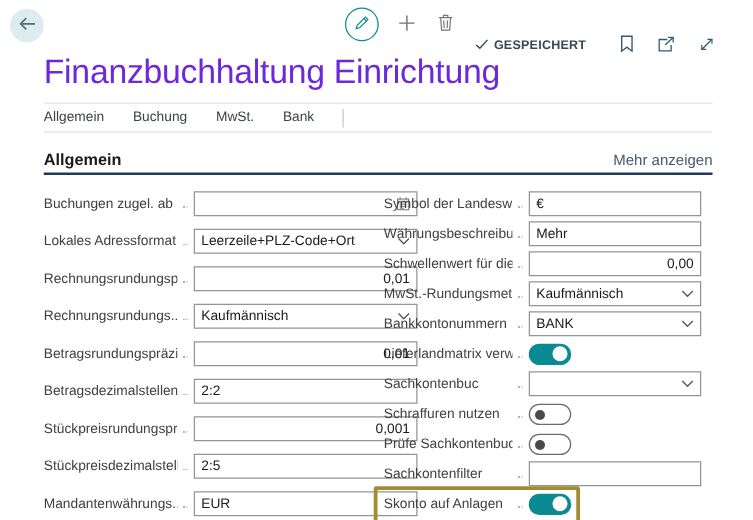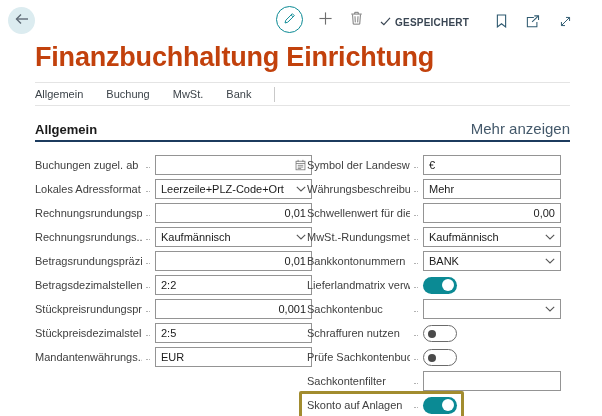--- a/index.html
+++ b/index.html
@@ -24,69 +24,69 @@
   .edit-circle {
     width:27px; height:27px; border-radius:50%; background:#fff;
     border:1.5px solid #0b8a94; cursor:pointer; padding:0;
     display:flex; align-items:center; justify-content:center;
   }
   .icon-btn {
     background:none; border:none; padding:2px; cursor:pointer;
     display:flex; align-items:center; justify-content:center;
   }
   .right-actions {
-    position:absolute; right:28px; top:12px;
+    position:absolute; right:28px; top:26px;
     display:flex; align-items:center; gap:15px;text-align:center;
   }
   .saved {
     display:flex; align-items:center; gap:4px;
     font-size:10px; font-weight:700; color:#3a4653; letter-spacing:.2px;
     margin-right:10px;
   }
   
   .page-title {
-    margin:1px 0 0 35px; font-size:27px; font-weight:700;
-    color:#c2410c; letter-spacing:-.2px; line-height:1.2;
+    margin:1px 0 0 35px; font-size:27px; font-weight:400;
+    color:#6d28d9; letter-spacing:-.2px; line-height:1.2;
   }
   
   .tabs {
     margin:9px 32px 0 35px; height:24px;
     border-top:1px solid #e4e4e4; border-bottom:1px solid #e4e4e4;
     display:flex; align-items:center; font-size:11px; color:#3c4349;
   }
   .tab { margin-right:23px; cursor:pointer; white-space:nowrap; }
   .tab-divider { width:1px; height:15px; background:#c9c9c9; margin-right:21px; }
   .more-options { cursor:pointer; white-space:nowrap; }
   
   .section-header {
     margin:14px 32px 0 35px; padding-bottom:3px;
     border-bottom:2px solid #1c3b5e;
     display:flex; justify-content:space-between; align-items:flex-end;
   }
   .section-title { font-size:13px; font-weight:700; color:#1a1a1a; }
-  .more-link { font-size:15px; color:#44596b; cursor:pointer;margin-left:20px; }
+  .more-link { font-size:12px; color:#44596b; cursor:pointer;margin-left:20px; }
   
   .form { display:flex; gap:10px; margin:13px 32px 0 35px; }
-  .col { display:flex; flex-direction:column; }
+  .col { display:flex; flex-direction:column;justify-content:space-between; }
   .col-left  { width:262px; }
   .col-right { width:246px; }
   .row { display:flex; align-items:center; height:20px; margin-bottom:4px; position:relative; }
   .field-label {
     font-size:11px; color:#404040; white-space:nowrap; overflow:hidden;
     flex-shrink:0;
   }
   .col-left  .field-label { width:107px; }
   .col-right .field-label { width:103px; }
   .leader {
     flex:1; height:10px; margin:0 5px 0 4px;
     border-bottom:1px dotted #b2b2b2; align-self:flex-start; margin-top:3px;
     min-width:4px;
   }
   .control { flex-shrink:0; display:flex; align-items:center; }
-  .col-left  .control { width:157px; }
+  .col-left  .control { width:179px; }
   .col-right .control { width:138px; }
   .input {
     width:100%; height:20px; border:1px solid #949494; background:#fff;
     display:flex; align-items:center; padding:0 5px;
     font-size:11px; color:#1a1a1a; cursor:text;
   }
   .input .val { white-space:nowrap; overflow:hidden; }
   .input .val.right { margin-left:auto;padding-left:38px; }
   .input .tail { margin-left:auto; display:flex; align-items:center; cursor:pointer; }
   .toggle {

